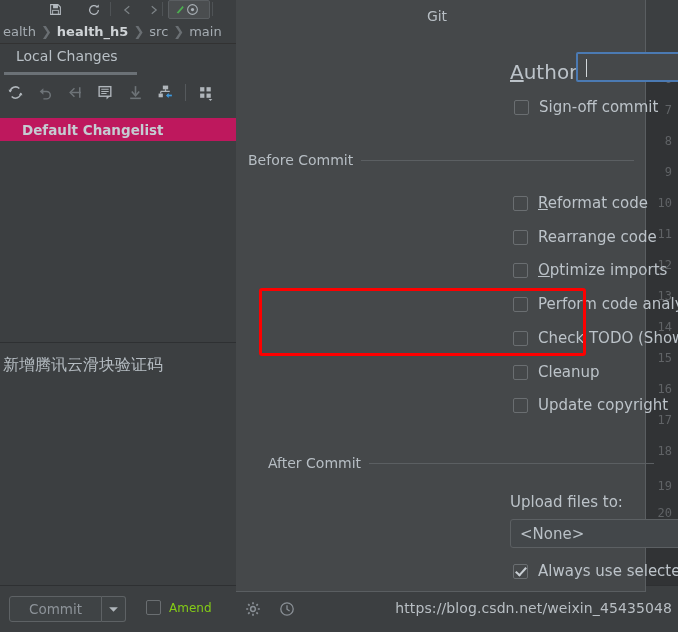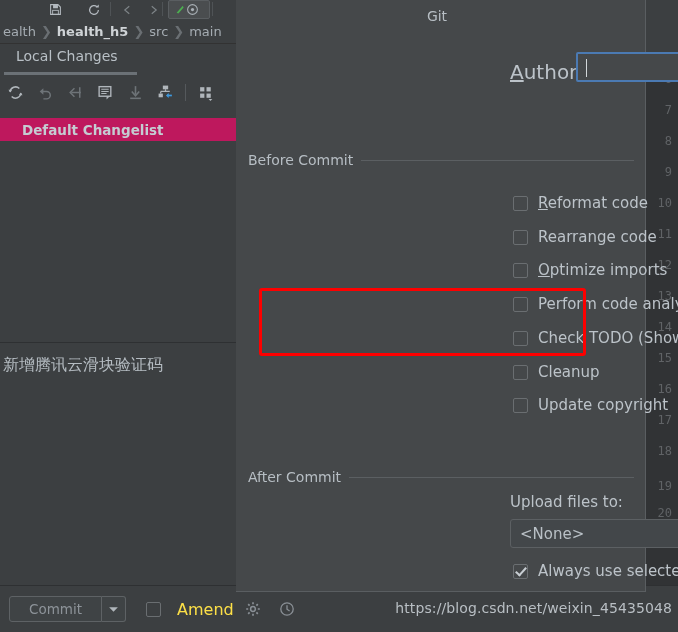--- a/index.html
+++ b/index.html
@@ -176,23 +176,23 @@
     display: flex; align-items: center; justify-content: center;
     color: #b0b6bb;
     box-sizing: border-box;
   }
   .amend-wrap {
     position: absolute;
     left: 146px; top: 14px;
     display: flex; align-items: center;
   }
   .amend-label {
-    margin-left: 16px;
-    font-size: 16px;
-    color: #fde047;
+    margin-left: 8px;
+    font-size: 12px;
+    color: #84cc16;
   }
   .bb-ico {
     position: absolute;
     top: 13px;
     width: 20px; height: 20px;
     display: flex; align-items: center; justify-content: center;
     color: #8a9096;
   }
   .url-badge {
     position: absolute;
@@ -550,20 +550,24 @@
     <div class="sec-header" style="top:8px;flex-direction:column;">
       <span class="sec-title">Git</span>
       <span class="sec-line"></span>
     </div>
 
     <div class="author-label"><u>A</u><span>uthor:</span></div>
     <div class="author-input" title="">
       <div class="caret"></div>
     </div>
 
+    <div class="cbrow" style="left:278px; top:98px;">
+      <span class="cb"></span>
+      <span class="cb-label">Sign-off commit</span>
+    </div>
 
     <div class="sec-header" style="top:152px;">
       <span class="sec-title">Before Commit</span>
       <span class="sec-line"></span>
     </div>
 
     <div class="cbrow" style="left:277px; top:194px;">
       <span class="cb"></span>
       <span class="cb-label"><u>R</u><span>eformat code</span></span>
     </div>
@@ -592,21 +596,21 @@
     <div class="cbrow" style="left:277px; top:363px;">
       <span class="cb"></span>
       <span class="cb-label">Cleanup</span>
     </div>
 
     <div class="cbrow" style="left:277px; top:396px;">
       <span class="cb"></span>
       <span class="cb-label">Update copyright</span>
     </div>
 
-    <div class="sec-header" style="top:469px;">
+    <div class="sec-header" style="top:455px;margin-left:20px;">
       <span class="sec-title">After Commit</span>
       <span class="sec-line"></span>
     </div>
 
     <div class="upload-label">Upload files to:</div>
     <div class="combo">
       <span class="combo-text">&lt;None&gt;</span>
 
     </div>
 

